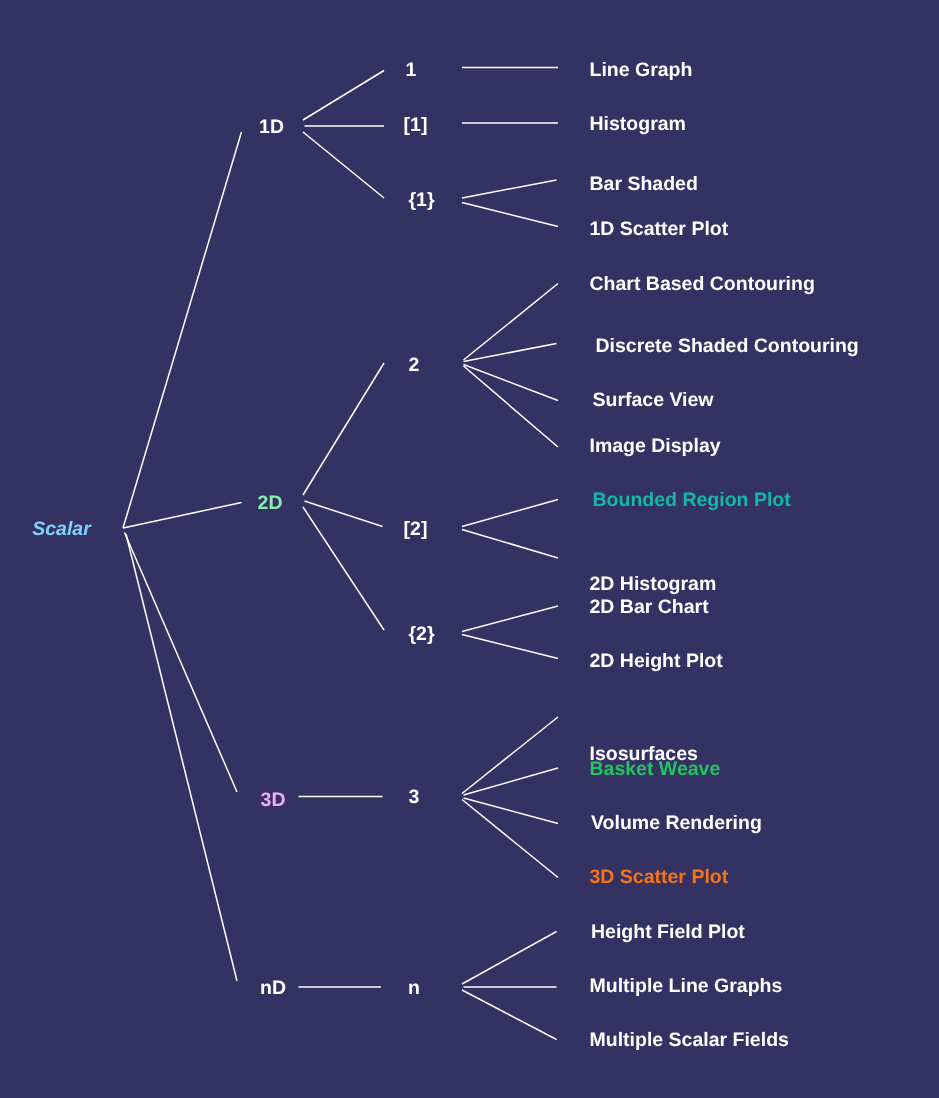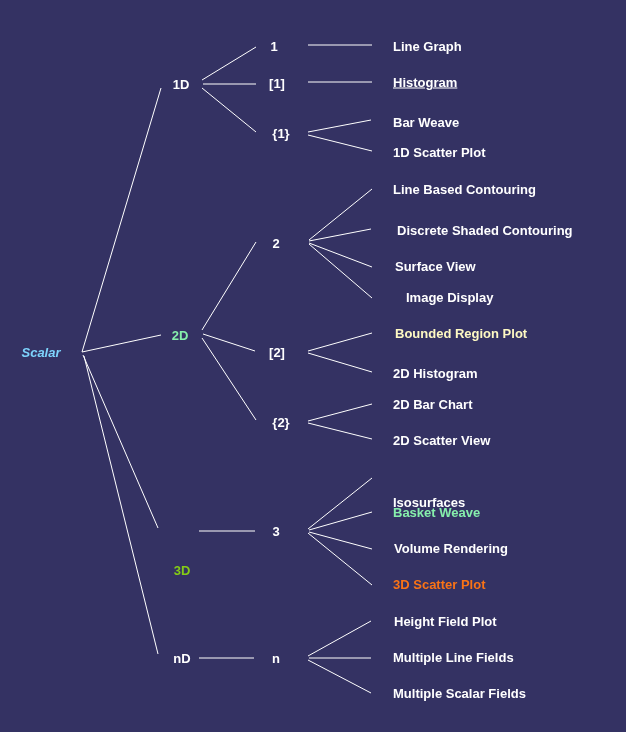--- a/index.html
+++ b/index.html
@@ -65,43 +65,43 @@
       <line x1="308" y1="533" x2="372" y2="585" stroke="#ffffff" stroke-width="1"></line>
       <line x1="199" y1="658" x2="254" y2="658" stroke="#ffffff" stroke-width="1"></line>
       <line x1="308" y1="656" x2="371" y2="621" stroke="#ffffff" stroke-width="1"></line>
       <line x1="309" y1="658" x2="371" y2="658" stroke="#ffffff" stroke-width="1"></line>
       <line x1="308" y1="660" x2="371" y2="693" stroke="#ffffff" stroke-width="1"></line>
     </svg>
   <div id="nodes">
       <div class="node center" style="left: 41px; top: 352px; color: #7dd3fc; font-style: italic;">Scalar</div>
       <div class="node center" style="left: 181px; top: 84px; color: rgb(255, 255, 255);">1D</div>
       <div class="node center" style="left: 180px; top: 335px; color: #86efac;">2D</div>
-      <div class="node center" style="left: 182px; top: 533px; color: #84cc16; margin-top: 37px;">3D</div>
+      <div class="node center" style="left: 182px; top: 533px; color: #f0abfc;">3D</div>
       <div class="node center" style="left: 182px; top: 658px; color: rgb(255, 255, 255);">nD</div>
       <div class="node center" style="left: 274px; top: 46px; color: rgb(255, 255, 255);">1</div>
       <div class="node center" style="left: 277px; top: 83px; color: rgb(255, 255, 255);">[1]</div>
       <div class="node center" style="left: 281px; top: 133px; color: rgb(255, 255, 255);">{1}</div>
       <div class="node center" style="left: 276px; top: 243px; color: rgb(255, 255, 255);">2</div>
       <div class="node center" style="left: 277px; top: 352px; color: rgb(255, 255, 255);">[2]</div>
       <div class="node center" style="left: 281px; top: 422px; color: rgb(255, 255, 255);">{2}</div>
       <div class="node center" style="left: 276px; top: 531px; color: rgb(255, 255, 255);">3</div>
       <div class="node center" style="left: 276px; top: 658px; color: rgb(255, 255, 255);">n</div>
       <div class="node left" style="left: 393px; top: 46px; color: rgb(255, 255, 255);">Line Graph</div>
-      <div class="node left" style="left: 393px; top: 82px; color: rgb(255, 255, 255); text-decoration: underline;">Histogram</div>
-      <div class="node left" style="left: 393px; top: 122px; color: rgb(255, 255, 255);">Bar Weave</div>
+      <div class="node left" style="left: 393px; top: 82px; color: rgb(255, 255, 255);">Histogram</div>
+      <div class="node left" style="left: 393px; top: 122px; color: rgb(255, 255, 255);">Bar Shaded</div>
       <div class="node left" style="left: 393px; top: 152px; color: rgb(255, 255, 255);">1D Scatter Plot</div>
-      <div class="node left" style="left: 393px; top: 189px; color: rgb(255, 255, 255);">Line Based Contouring</div>
+      <div class="node left" style="left: 393px; top: 189px; color: rgb(255, 255, 255);">Chart Based Contouring</div>
       <div class="node left" style="left: 397px; top: 230px; color: rgb(255, 255, 255);">Discrete Shaded Contouring</div>
       <div class="node left" style="left: 395px; top: 266px; color: rgb(255, 255, 255);">Surface View</div>
-      <div class="node left" style="left: 406px; top: 297px; color: rgb(255, 255, 255);">Image Display</div>
-      <div class="node left" style="left: 395px; top: 333px; color: #fef9c3;">Bounded Region Plot</div>
-      <div class="node left" style="left: 393px; top: 373px; color: rgb(255, 255, 255);">2D Histogram</div>
+      <div class="node left" style="left: 393px; top: 297px; color: rgb(255, 255, 255);">Image Display</div>
+      <div class="node left" style="left: 395px; top: 333px; color: #14b8a6;">Bounded Region Plot</div>
+      <div class="node left" style="left: 393px; top: 389px; color: rgb(255, 255, 255);">2D Histogram</div>
       <div class="node left" style="left: 393px; top: 404px; color: rgb(255, 255, 255);">2D Bar Chart</div>
-      <div class="node left" style="left: 393px; top: 440px; color: rgb(255, 255, 255);">2D Scatter View</div>
+      <div class="node left" style="left: 393px; top: 440px; color: rgb(255, 255, 255);">2D Height Plot</div>
       <div class="node left" style="left: 393px; top: 502px; color: rgb(255, 255, 255);">Isosurfaces</div>
-      <div class="node left" style="left: 393px; top: 512px; color: #86efac;">Basket Weave</div>
+      <div class="node left" style="left: 393px; top: 512px; color: #22c55e;">Basket Weave</div>
       <div class="node left" style="left: 394px; top: 548px; color: rgb(255, 255, 255);">Volume Rendering</div>
       <div class="node left" style="left: 393px; top: 584px; color: #f97316;">3D Scatter Plot</div>
       <div class="node left" style="left: 394px; top: 621px; color: rgb(255, 255, 255);">Height Field Plot</div>
-      <div class="node left" style="left: 393px; top: 657px; color: rgb(255, 255, 255);">Multiple Line Fields</div>
+      <div class="node left" style="left: 393px; top: 657px; color: rgb(255, 255, 255);">Multiple Line Graphs</div>
       <div class="node left" style="left: 393px; top: 693px; color: rgb(255, 255, 255);">Multiple Scalar Fields</div>
     </div>
 </div>
 
 </body></html>

